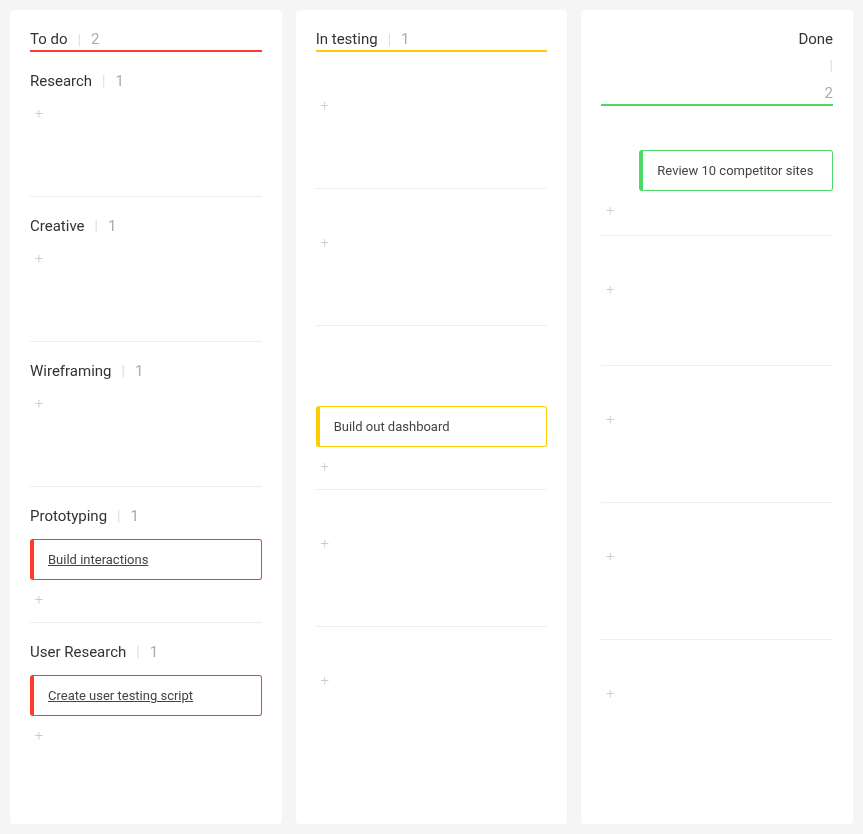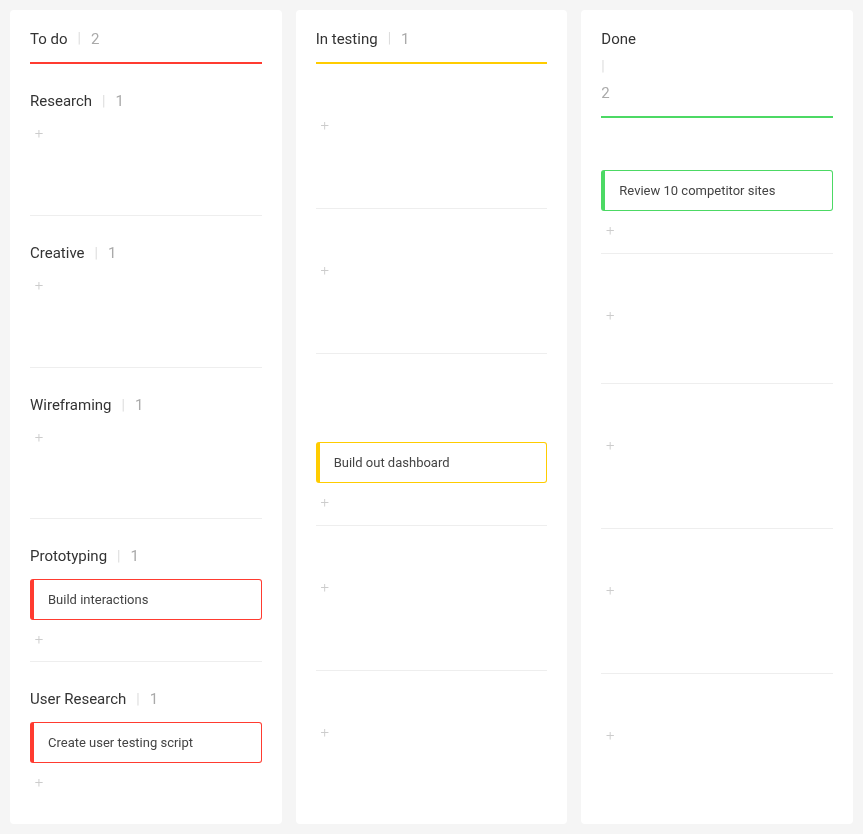--- a/index.html
+++ b/index.html
@@ -19,44 +19,44 @@
     .column {
       background: #ffffff;
       border-radius: 4px;
       flex: 1;
       padding: 20px;
       display: flex;
       flex-direction: column;
     }
     .col-header {
       display: flex;
-      align-items: flex-start;
+      align-items: flex-end;
       gap: 10px;
-      padding-bottom: 14px;
+      padding-bottom: 2px;
       border-bottom: 2px solid;
     }
     .col-header-title {
       font-size: 15px;
       font-weight: 400;
       color: #333;
     }
     .col-header-sep {
       color: #ddd;
       font-size: 14px;
     }
     .col-header-count {
       font-size: 15px;
       color: #aaa;
     }
     .col-todo .col-header { border-bottom-color: #ff3b30; }
     .col-inprogress .col-header { border-bottom-color: #ffcc00; }
     .col-done .col-header { border-bottom-color: #4cd964; flex-direction: column; }
 
     .swimlane {
-      padding-top: 28px;
+      padding-top: 20px;
       padding-bottom: 14px;
       border-bottom: 1px solid #eee;
       min-height: 130px;
       display: flex;
       flex-direction: column;
       position: relative;
     }
     .swimlane:last-child {
       border-bottom: none;
     }
@@ -83,23 +83,23 @@
       border: 1px solid;
       border-left-width: 4px;
       border-radius: 3px;
       padding: 12px 14px;
       font-size: 13px;
       color: #444;
       margin-bottom: 10px;
       background: #fff;
       cursor: pointer;
     }
-    .card-red { border-color: #ff3b30; }
+    .card-red { border-color: #ff3b30; text-decoration: underline; }
     .card-yellow { border-color: #ffcc00; margin-top: 36px; }
-    .card-green { border-color: #4cd964; }
+    .card-green { border-color: #4cd964; margin-left: 38px; }
     .card-lime { border-color: #a4d82b; }
 
     .add-btn {
       color: #ccc;
       font-size: 15px;
       font-weight: 300;
       cursor: pointer;
       width: 18px;
       height: 18px;
       display: flex;

